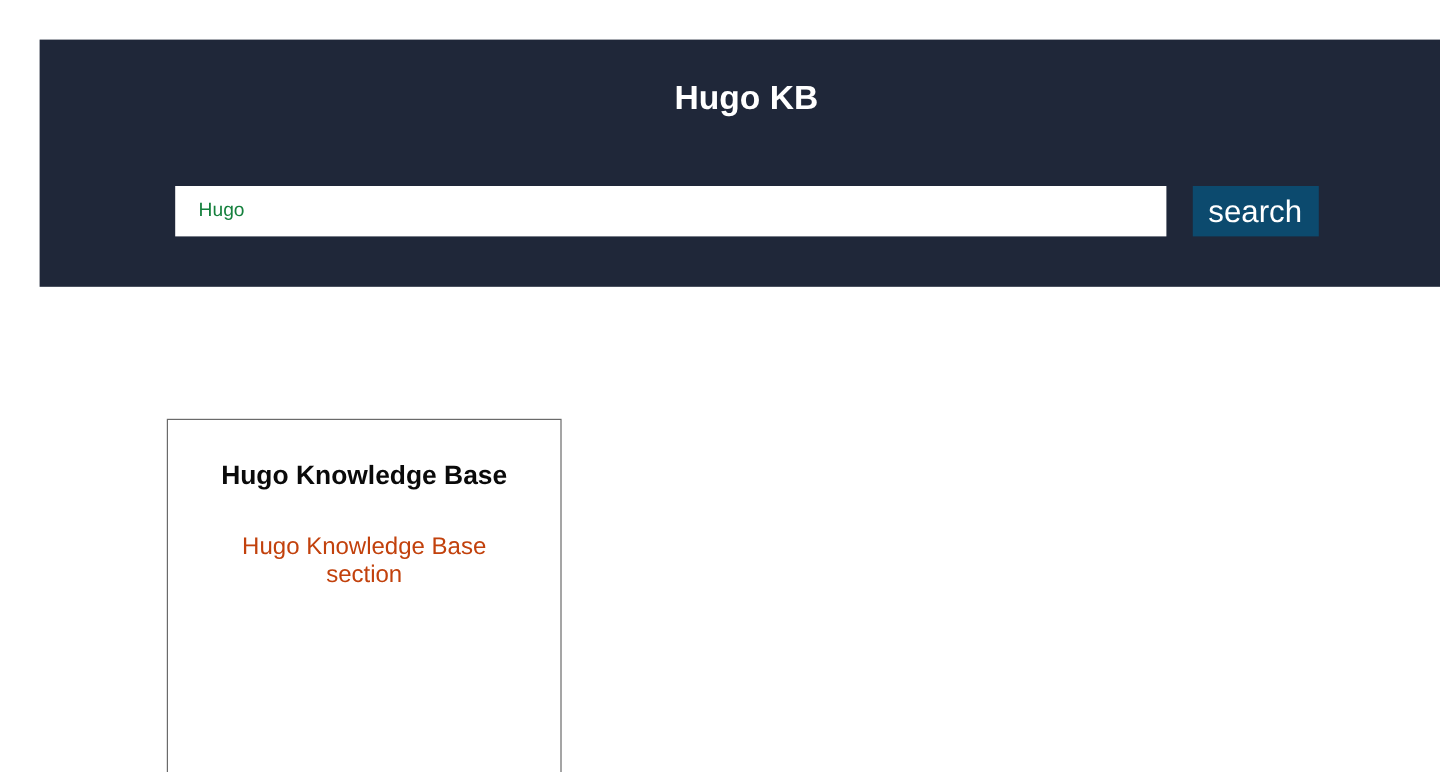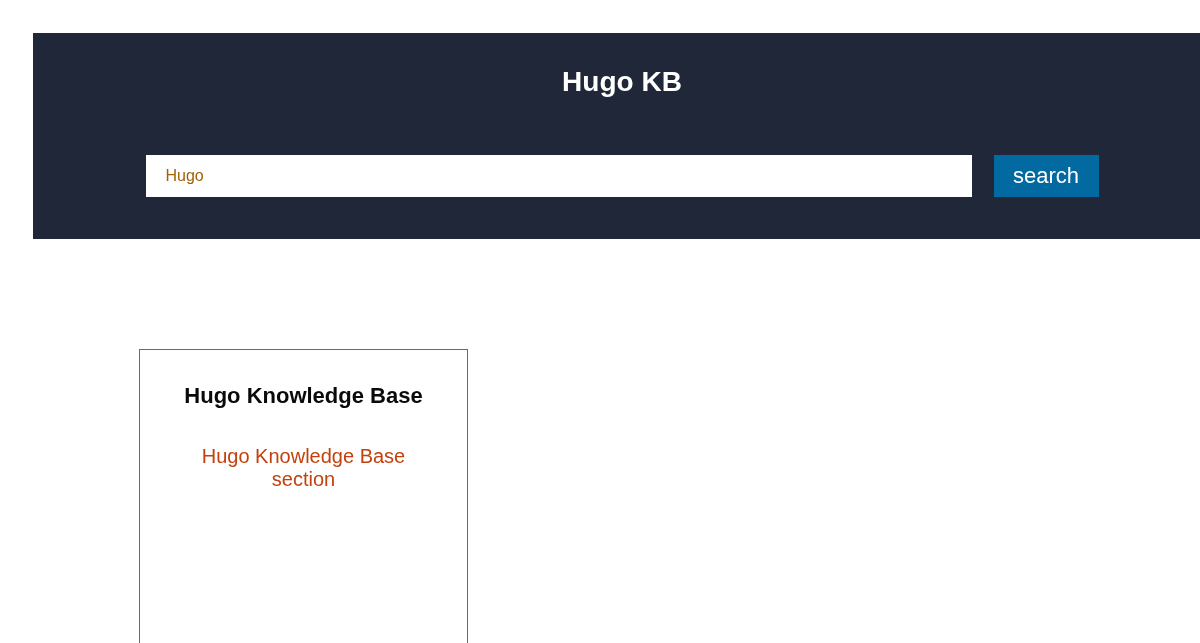--- a/index.html
+++ b/index.html
@@ -28,29 +28,29 @@
     width: 975px;
     height: 64px;
   }
   .search-input {
     flex: 1;
     border: none;
     outline: none;
     padding: 0 20px;
     font-size: 16px;
     font-family: inherit;
-    color: #a16207;
+    color: #15803d;
     background: #ffffff;
   }
   .search-button {
     width: 105px;
-    background: #0369a1;
+    background: #0c4a6e;
     color: #ffffff;
     border: none;
-    font-size: 22px;
+    font-size: 26px;
     cursor: pointer;
   }
   .content {
     padding: 88px 0 0 95px;
   }
   .card {
     width: 329px;
     height: 316px;
     border: 1px solid #6a6a6a;
     padding: 22px 20px 8px 20px;

